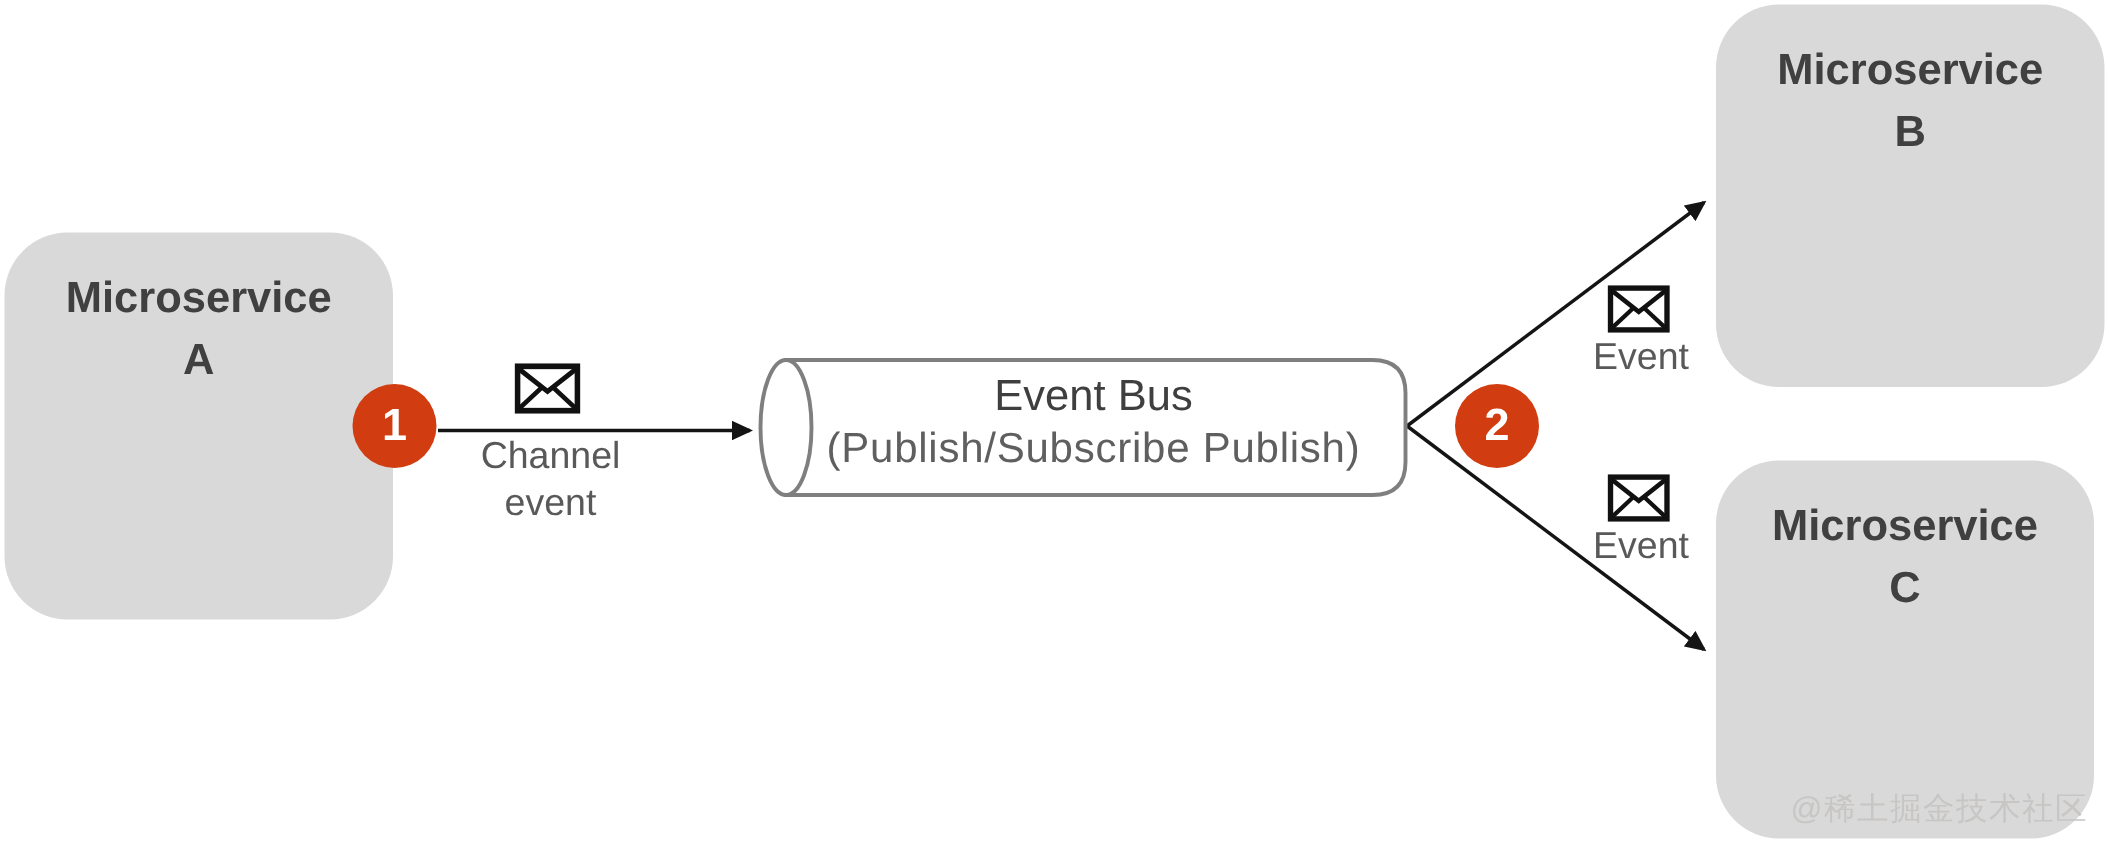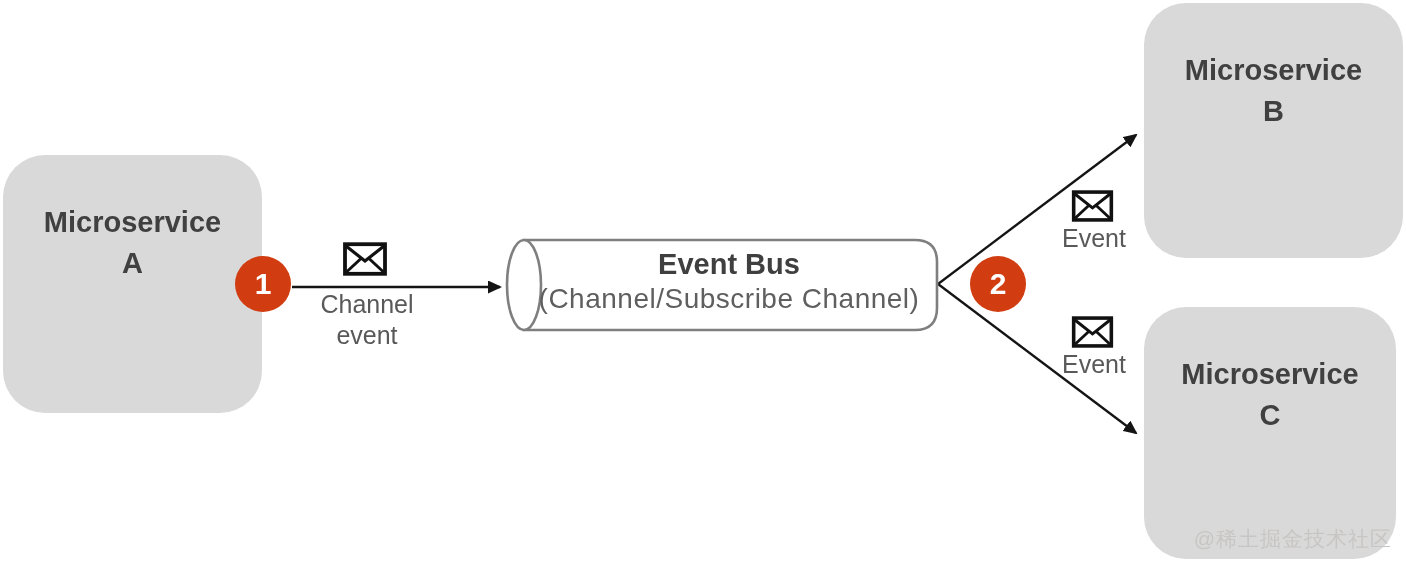--- a/index.html
+++ b/index.html
@@ -17,21 +17,21 @@
   }
   
   .node {
     position: absolute;
     background: #d9d9d9;
     border-radius: 42px;
     z-index: 1;
     display: flex;
     flex-direction: column;
     align-items: center;
-    padding-top: 47px;
+    padding-top: 24px;
     box-sizing: border-box;
   }
   .node .node-line {
     color: #404040;
     font-size: 29px;
     font-weight: bold;
     line-height: 41px;
     text-align: center;
     white-space: nowrap;
   }
@@ -53,21 +53,21 @@
     position: absolute;
     left: 524px;
     top: 247px;
     width: 410px;
     text-align: center;
     z-index: 3;
   }
   .bus-title {
     color: #3f3f3f;
     font-size: 29px;
-    font-weight: bold;
+    font-weight: normal;
     line-height: 34px;
     white-space: nowrap;
     text-align: center;
   }
   .bus-subtitle {
     color: #5f5f5f;
     font-size: 28px;
     font-weight: 400;
     line-height: 36px;
     letter-spacing: 0.5px;
@@ -163,21 +163,21 @@
     <div class="node-line">Microservice</div>
     <div class="node-line">B</div>
   </div>
   <div class="node node-c">
     <div class="node-line">Microservice</div>
     <div class="node-line">C</div>
   </div>
 
   <div class="bus-text">
     <div class="bus-title">Event Bus</div>
-    <div class="bus-subtitle">(Channel/Subscribe Channel)</div>
+    <div class="bus-subtitle">(Publish/Subscribe Publish)</div>
   </div>
 
   <div class="envelope env-publish">
     <svg viewBox="0 0 44 34" width="44" height="34">
       <rect x="2" y="2.2" width="40" height="29.6" fill="#ffffff" stroke="#111111" stroke-width="3.8"></rect>
       <path d="M3,4 L22,19 L41,4" fill="none" stroke="#111111" stroke-width="3.2"></path>
       <path d="M3.5,30 L18,16.5 M40.5,30 L26,16.5" fill="none" stroke="#111111" stroke-width="3"></path>
     </svg>
   </div>
   <div class="envelope env-b">

